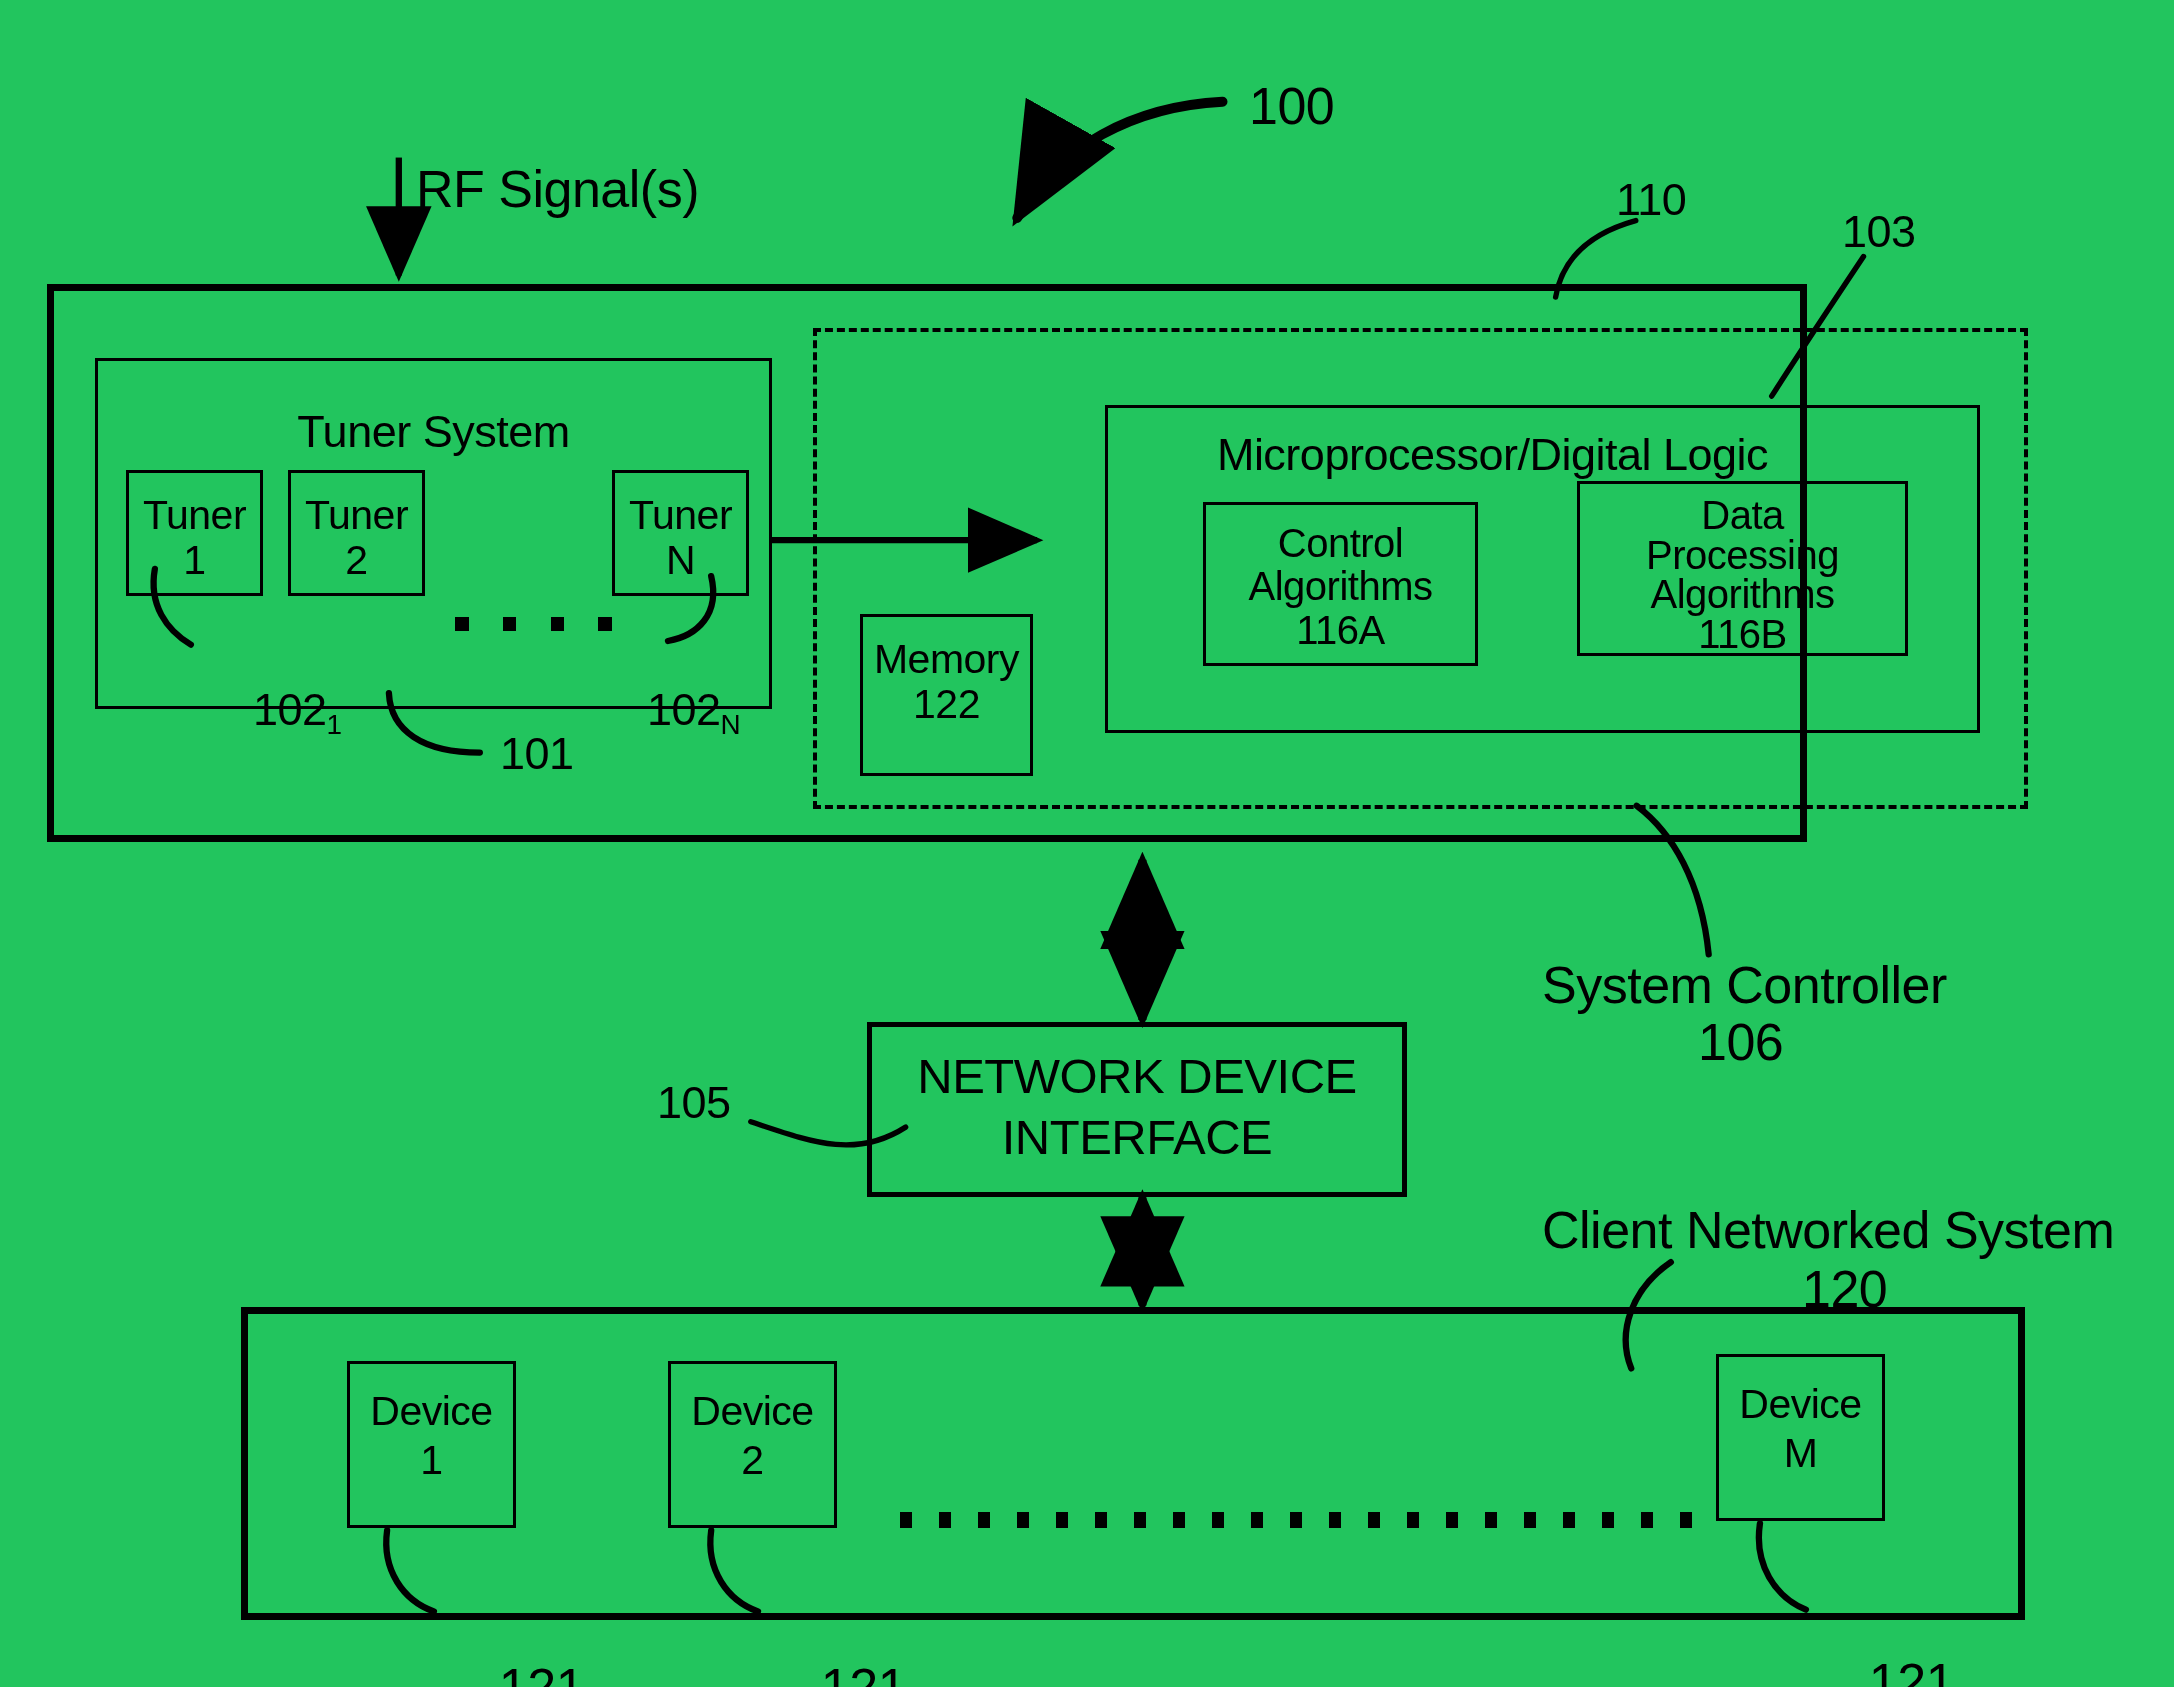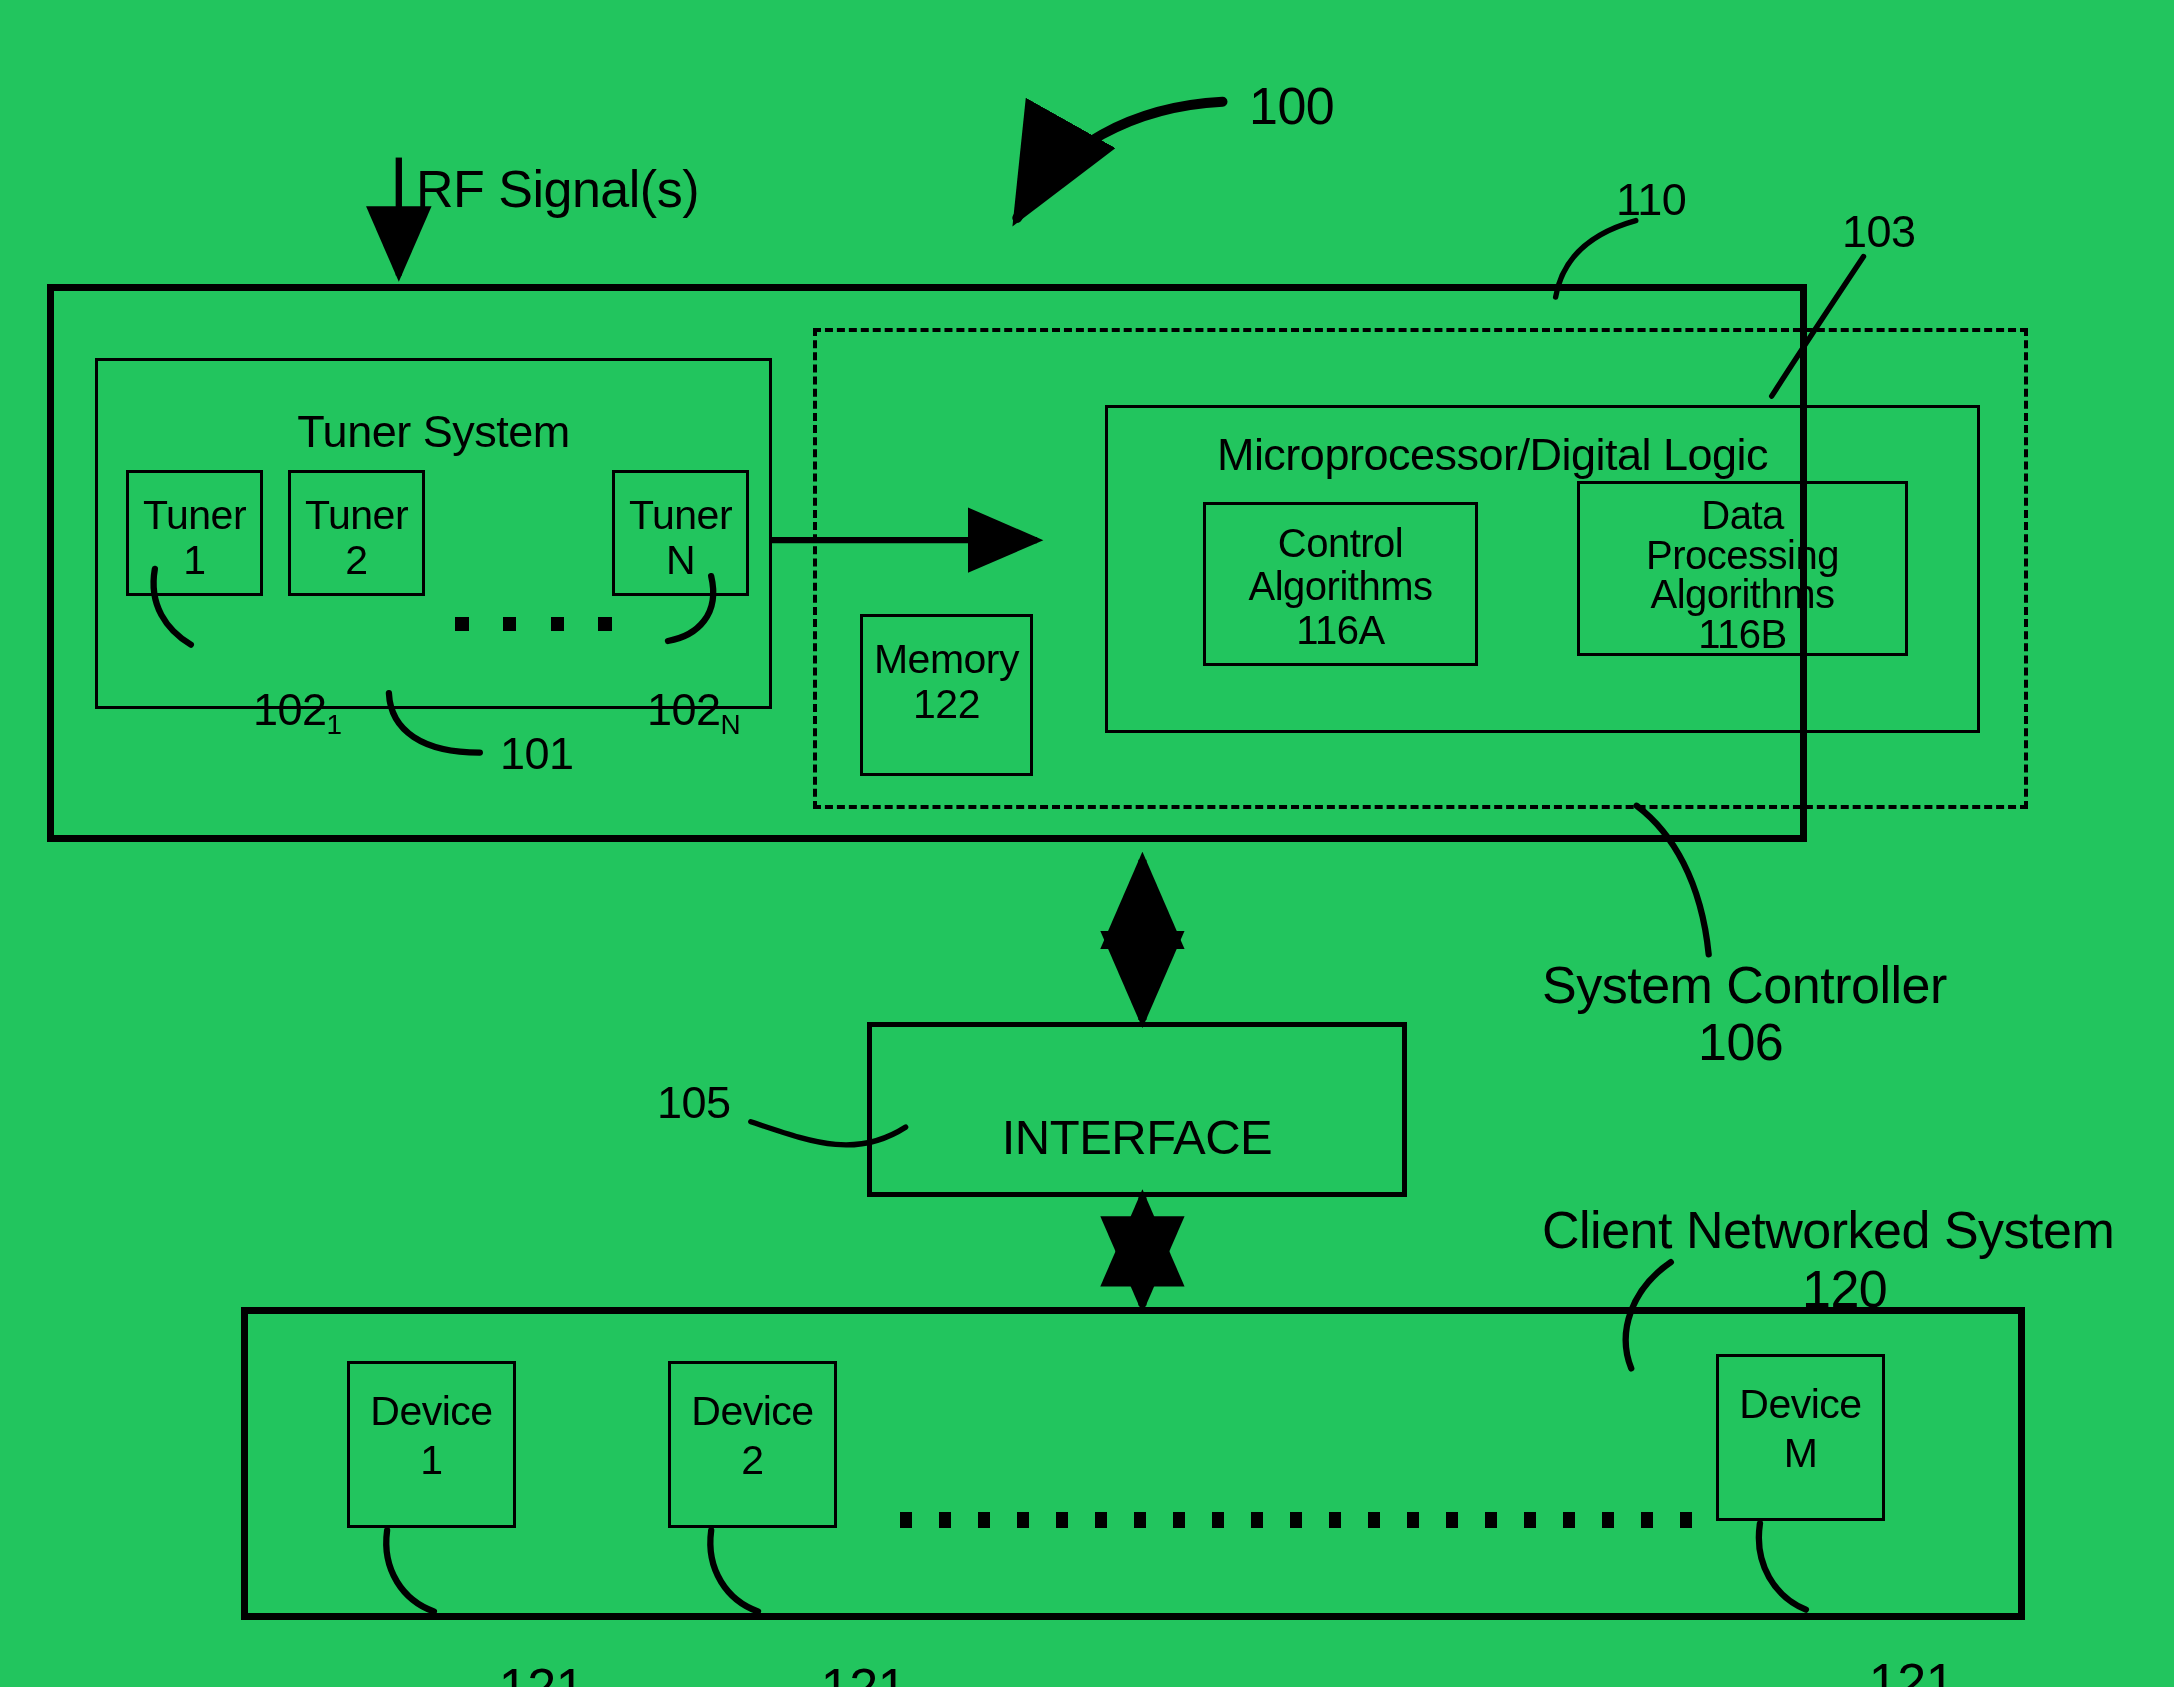--- a/index.html
+++ b/index.html
@@ -218,20 +218,21 @@
     <div class="lbl f-small ctr" style="left:0; top:9px; width:100%;">Data</div>
     <div class="lbl f-small ctr" style="left:0; top:49px; width:100%;">Processing</div>
     <div class="lbl f-small ctr" style="left:0; top:88px; width:100%;">Algorithms</div>
     <div class="lbl f-small ctr" style="left:0; top:128px; width:100%;">116B</div>
   </div>
 
   <div class="lbl f-big" style="left:1542px; top:956px;">System Controller</div>
   <div class="lbl f-big" style="left:1698px; top:1013px;">106</div>
 
   <div class="box box-med" style="left:867px; top:1022px; width:540px; height:175px;">
+    <div class="lbl f-ndi ctr" style="left:0; top:21.6px; width:100%;">NETWORK DEVICE</div>
     <div class="lbl f-ndi ctr" style="left:0; top:83px; width:100%;">INTERFACE</div>
   </div>
   <div class="lbl f-ref" style="left:657px; top:1078px;">105</div>
 
   <div class="lbl f-big" style="left:1542px; top:1201px;">Client Networked System</div>
   <div class="lbl f-big" style="left:1802px; top:1260px;">120</div>
 
   <div class="box box-thick" style="left:241px; top:1307px; width:1784px; height:313px;"></div>
 
   <div class="box" style="left:347px; top:1361px; width:169px; height:167px;">

